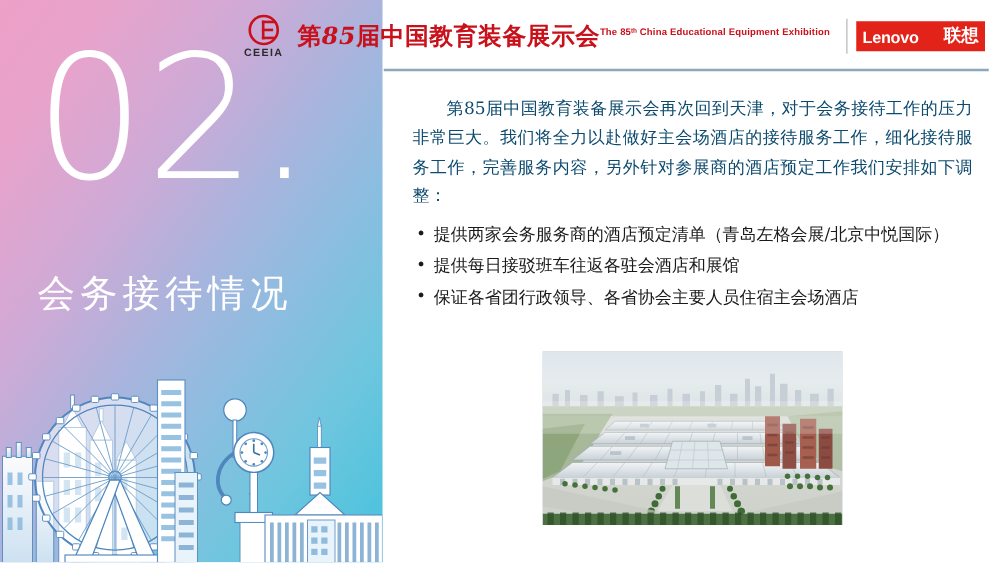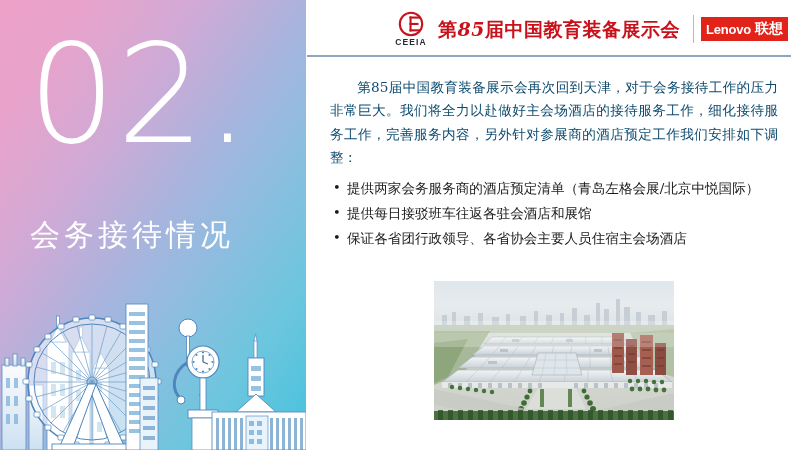--- a/index.html
+++ b/index.html
@@ -142,20 +142,21 @@
     font-weight: bold;
     letter-spacing: -0.2px;
     font-family: "Liberation Sans", sans-serif;
   }
   .lenovo-cn {
     color: #ffffff;
     font-size: 14px;
     font-weight: bold;
     letter-spacing: 0px;
     font-family: "DejaVu Sans", sans-serif;
+    margin-left: 16px;
   }
 
   #header-rule {
     position: absolute;
     left: 307px;
     top: 55px;
     width: 484px;
     height: 2px;
     background: #8ba6bd;
   }
@@ -440,20 +441,21 @@
         <rect x="11.5" y="18.3" width="10.5" height="2.1" fill="#c8111a"></rect>
         <rect x="11.5" y="5.5" width="2.1" height="15" fill="#c8111a"></rect>
       </svg>
       <div class="ceeia-word">CEEIA</div>
     </div>
 
     <div class="title-block">
       <div class="title-cn">
         <span>第</span><span class="num">85</span><span>届中国教育装备展示会</span>
       </div>
+      <div class="title-en">The 85ᵗʰ China Educational Equipment Exhibition</div>
     </div>
 
     <div class="vline"></div>
 
     <div class="lenovo-block">
       <span class="lenovo-latin">Lenovo</span>
       <span class="lenovo-cn">联想</span>
     </div>
   </div>
 

